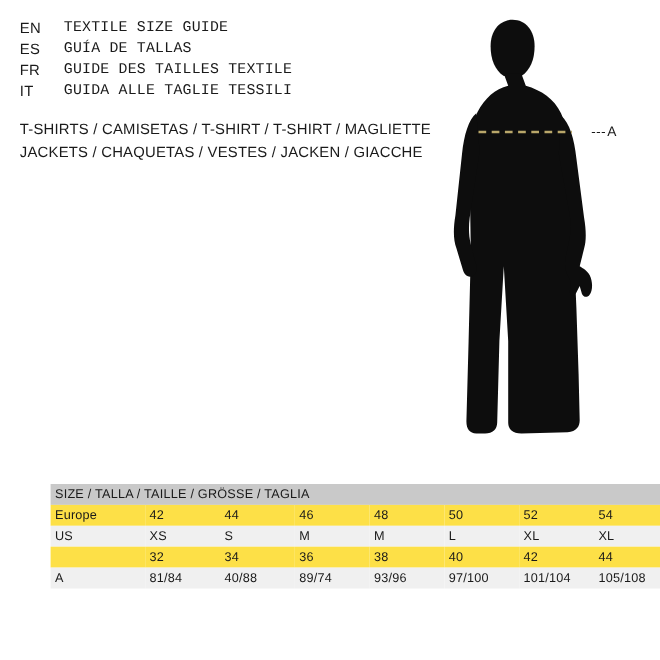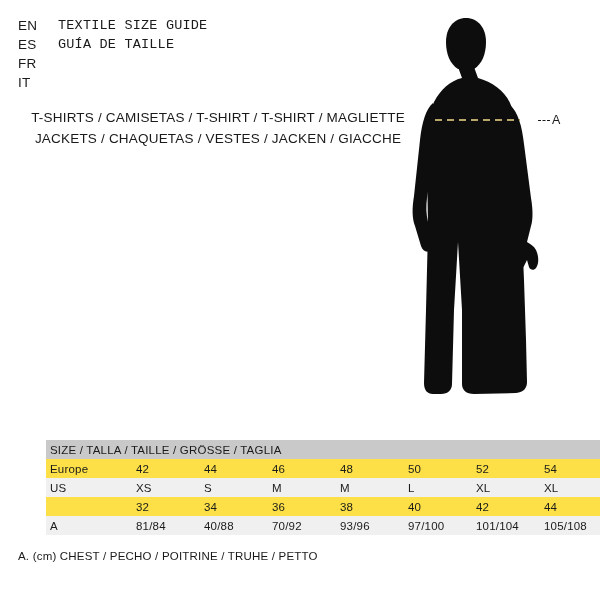--- a/index.html
+++ b/index.html
@@ -44,21 +44,20 @@
     white-space: nowrap;
     font-family: Liberation Mono, monospace;
   }
 
   
   .cat-block {
     position: absolute;
     left: 18px;
     top: 110px;
     width: 400px;
-    text-align: center;
   }
   .cat-line {
     font-size: 13.5px;
     letter-spacing: .2px;
     height: 21px;
     white-space: nowrap;
   }
 
   
   .figure-wrap {
@@ -148,27 +147,29 @@
 
 <div class="page">
 
   <div class="lang-block">
     <div class="lang-row">
       <span class="lang-code">EN</span>
       <span class="lang-text">TEXTILE SIZE GUIDE</span>
     </div>
     <div class="lang-row">
       <span class="lang-code">ES</span>
-      <span class="lang-text">GUÍA DE TAILLE</span>
+      <span class="lang-text">GUÍA DE TALLAS</span>
     </div>
     <div class="lang-row">
       <span class="lang-code">FR</span>
+      <span class="lang-text">GUIDE DES TAILLES TEXTILE</span>
     </div>
     <div class="lang-row">
       <span class="lang-code">IT</span>
+      <span class="lang-text">GUIDA ALLE TAGLIE TESSILI</span>
     </div>
   </div>
 
   <div class="cat-block">
     <div class="cat-line">T-SHIRTS / CAMISETAS / T-SHIRT / T-SHIRT / MAGLIETTE</div>
     <div class="cat-line">JACKETS / CHAQUETAS / VESTES / JACKEN / GIACCHE</div>
   </div>
 
   <div class="figure-wrap">
     <svg width="200" height="395" viewBox="0 0 200 395">
@@ -267,26 +268,25 @@
           <td>38</td>
           <td>40</td>
           <td>42</td>
           <td>44</td>
           <td>46</td>
         </tr>
         <tr class="row-d">
           <td>A</td>
           <td>81/84</td>
           <td>40/88</td>
-          <td>70/92</td>
+          <td>89/74</td>
           <td>93/96</td>
           <td>97/100</td>
           <td>101/104</td>
           <td>105/108</td>
           <td>109/112</td>
         </tr>
       </tbody>
     </table>
   </div>
 
-  <div class="footnote">A. (cm) CHEST / PECHO / POITRINE / TRUHE / PETTO</div>
 
 </div>
 
 </body></html>

